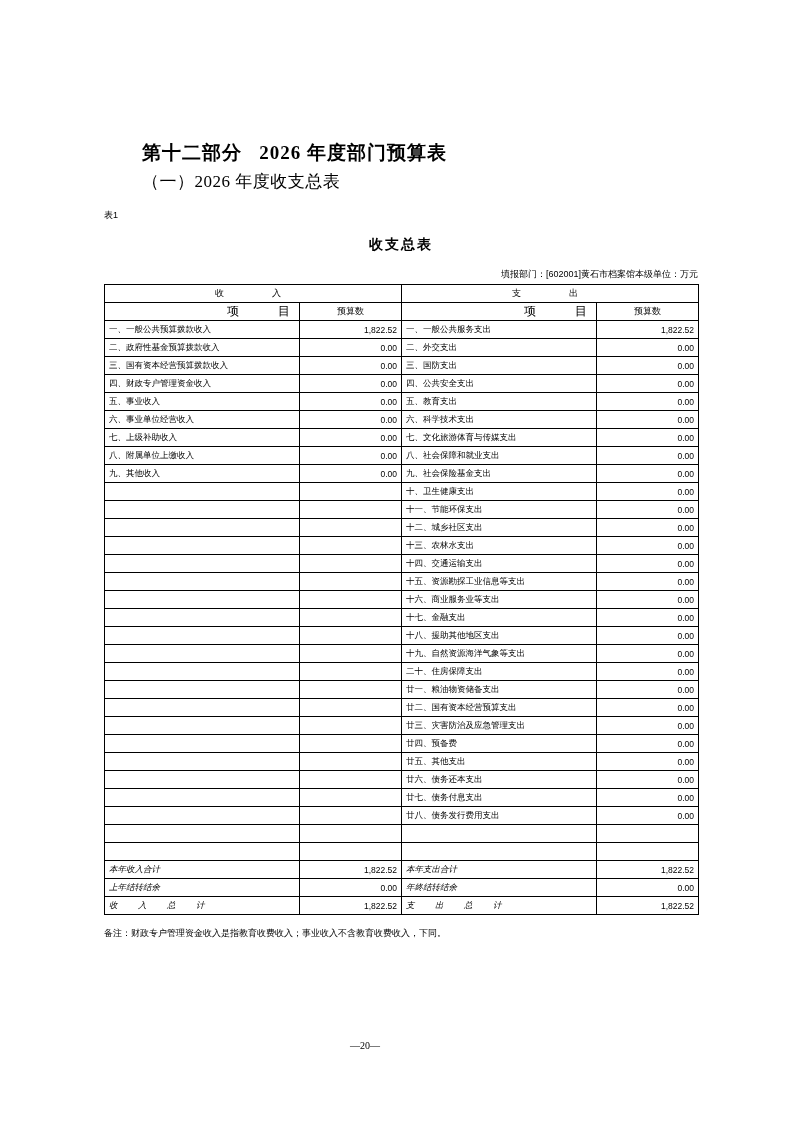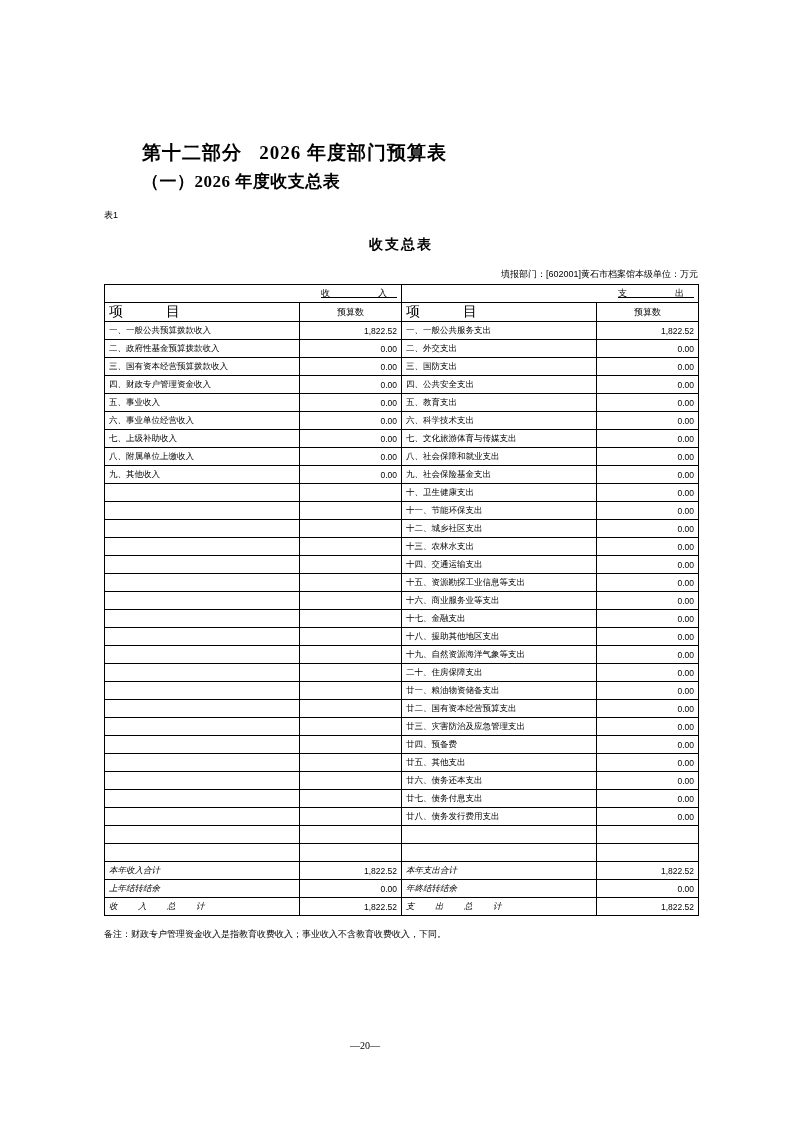--- a/index.html
+++ b/index.html
@@ -31,21 +31,21 @@
     font-family: "Liberation Serif", "DejaVu Serif", serif;
     font-size: 19px;
     font-weight: bold;
     letter-spacing: 1px;
     margin: 0 0 4px 38px;
     white-space: pre;
   }
   .heading-2 {
     font-family: "Liberation Serif", "DejaVu Serif", serif;
     font-size: 17px;
-    font-weight: bold;
+    font-weight: normal;
     margin: 0 0 16px 38px;
     letter-spacing: 0.5px;
   }
   .table-label {
     font-size: 9px;
     margin: 0 0 14px 0;
   }
   .table-title {
     text-align: center;
     font-family: "Liberation Serif", "DejaVu Serif", serif;
@@ -70,29 +70,28 @@
   table.budget td, table.budget th {
     border: 1px solid #000000;
     height: 17px;
     padding: 0 4px;
     font-weight: normal;
     vertical-align: middle;
     overflow: hidden;
     white-space: nowrap;
   }
   .grp-head {
+    text-align: center;
+    letter-spacing: 10px;
+    font-size: 9px;
+    padding-left: 14px;
+  }
+  .col-head {
     text-align: right;
-    letter-spacing: 10px;
-    font-size: 9px;
-    padding-left: 14px;
-    text-decoration: underline;
-  }
-  .col-head {
-    text-align: left;
-    font-size: 14px;
+    font-size: 12px;
     letter-spacing: 5px;
     padding-left: 9px;
   }
   .col-head-plain {
     text-align: center;
     font-size: 9px;
     letter-spacing: 0;
     padding-left: 0;
   }
   .item {

